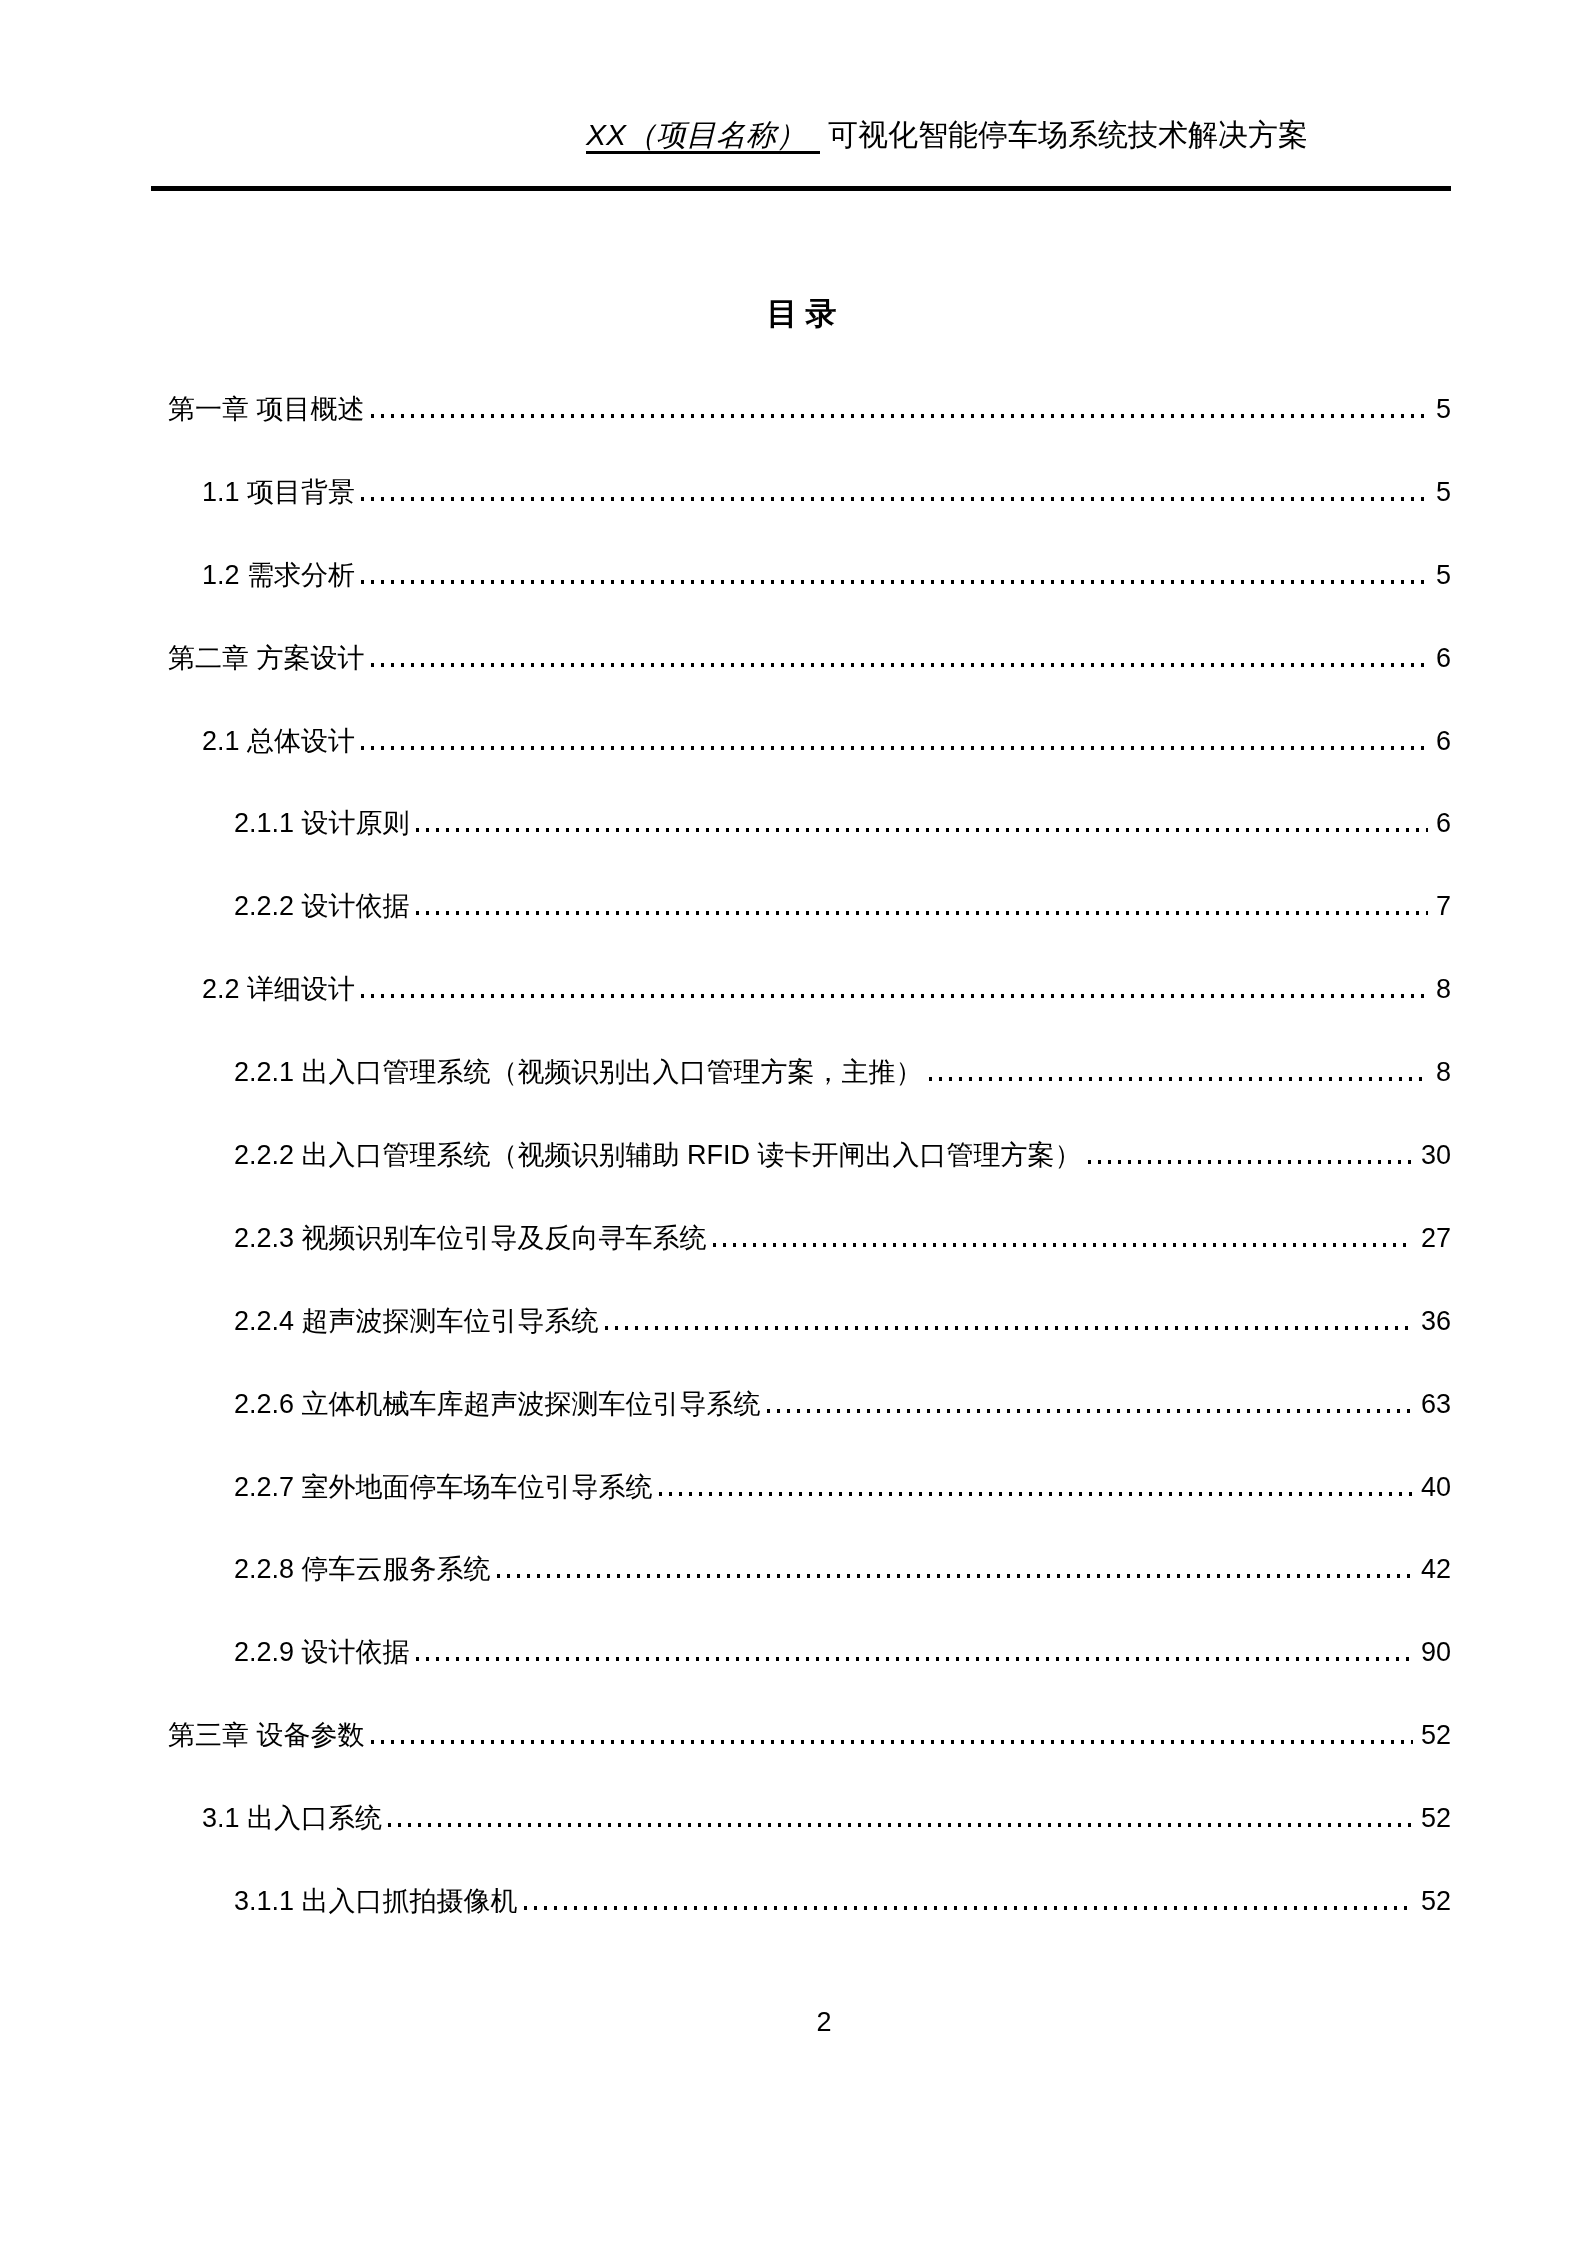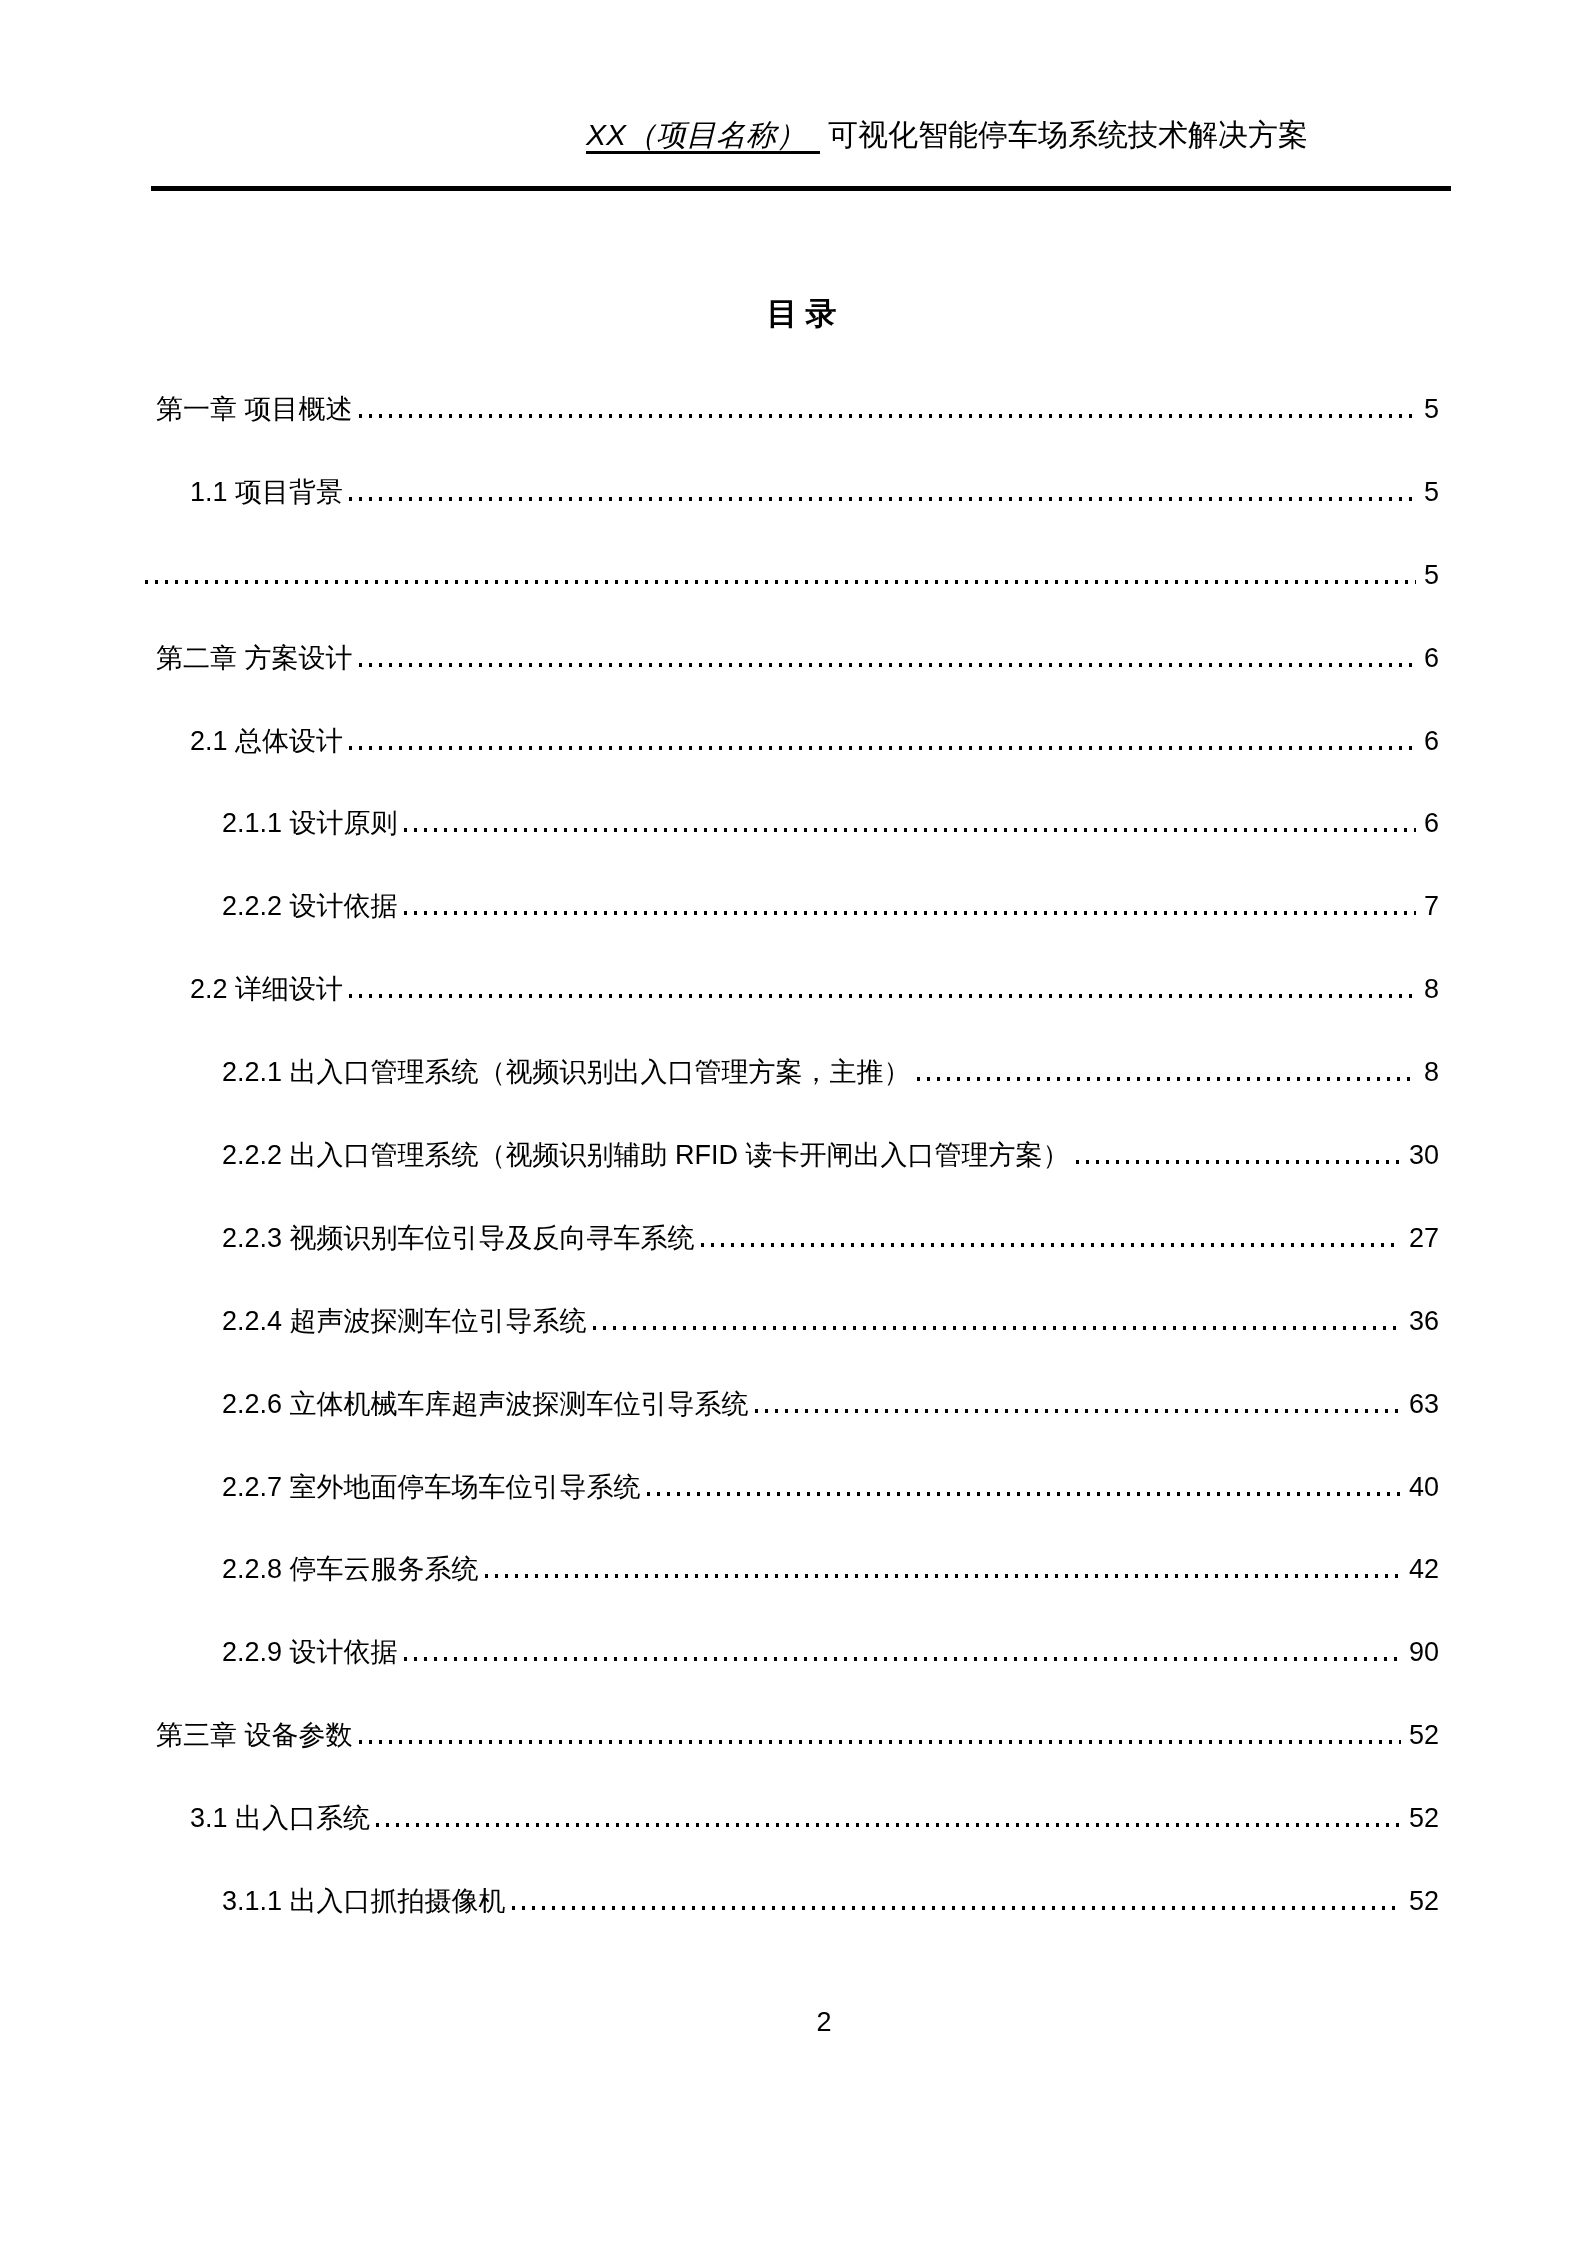--- a/index.html
+++ b/index.html
@@ -27,21 +27,21 @@
     position:absolute;left:143px;top:186px;
     width:1300px;height:5px;background:#000;
   }
   
   .toc-title{
     position:absolute;left:0;top:293px;width:100%;
     text-align:center;font-size:31px;font-weight:600;font-family:Liberation Serif, serif;
   }
   
   .toc-list{
-    position:absolute;left:131px;top:368px;width:1300px;
+    position:absolute;left:143px;top:368px;width:1300px;
     font-size:27px;
   }
   .toc-row{
     display:flex;align-items:baseline;
     height:82.9px;line-height:82.9px;
   }
   .toc-row .label{white-space:nowrap;}
   .lvl1 .label{padding-left:17px;}
   .lvl2 .label{padding-left:51px;}
   .lvl3 .label{padding-left:83px;}
@@ -81,20 +81,21 @@
       <span class="pagenum">5</span>
     </div>
 
     <div class="toc-row lvl2">
       <span class="label">1.1 项目背景</span>
       <span class="leader"></span>
       <span class="pagenum">5</span>
     </div>
 
     <div class="toc-row lvl2">
+      <span class="label">1.2 需求分析</span>
       <span class="leader"></span>
       <span class="pagenum">5</span>
     </div>
 
     <div class="toc-row lvl1">
       <span class="label">第二章 方案设计</span>
       <span class="leader"></span>
       <span class="pagenum">6</span>
     </div>
 

